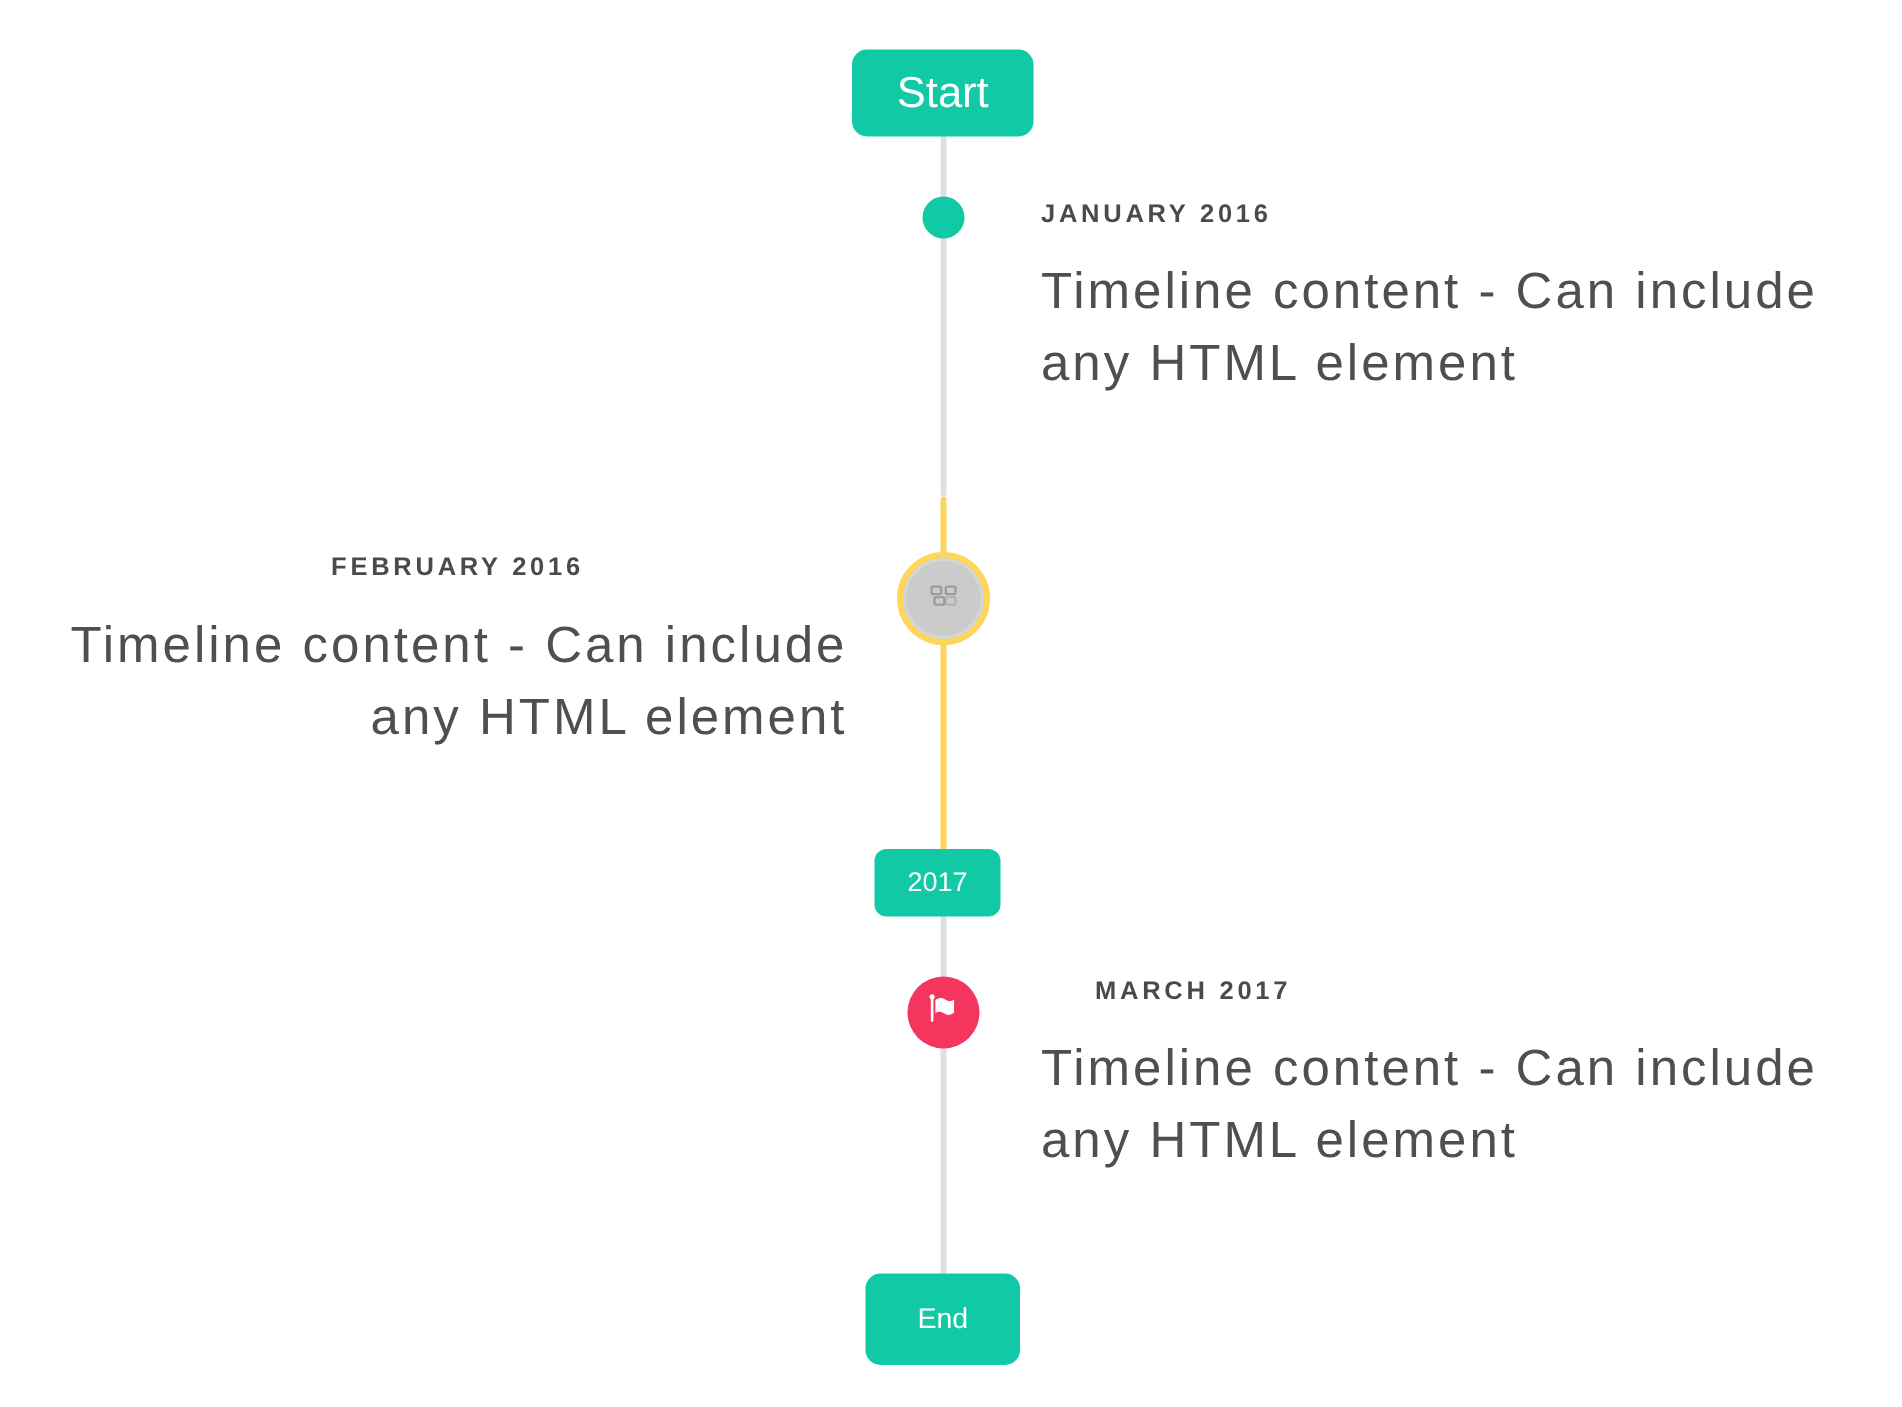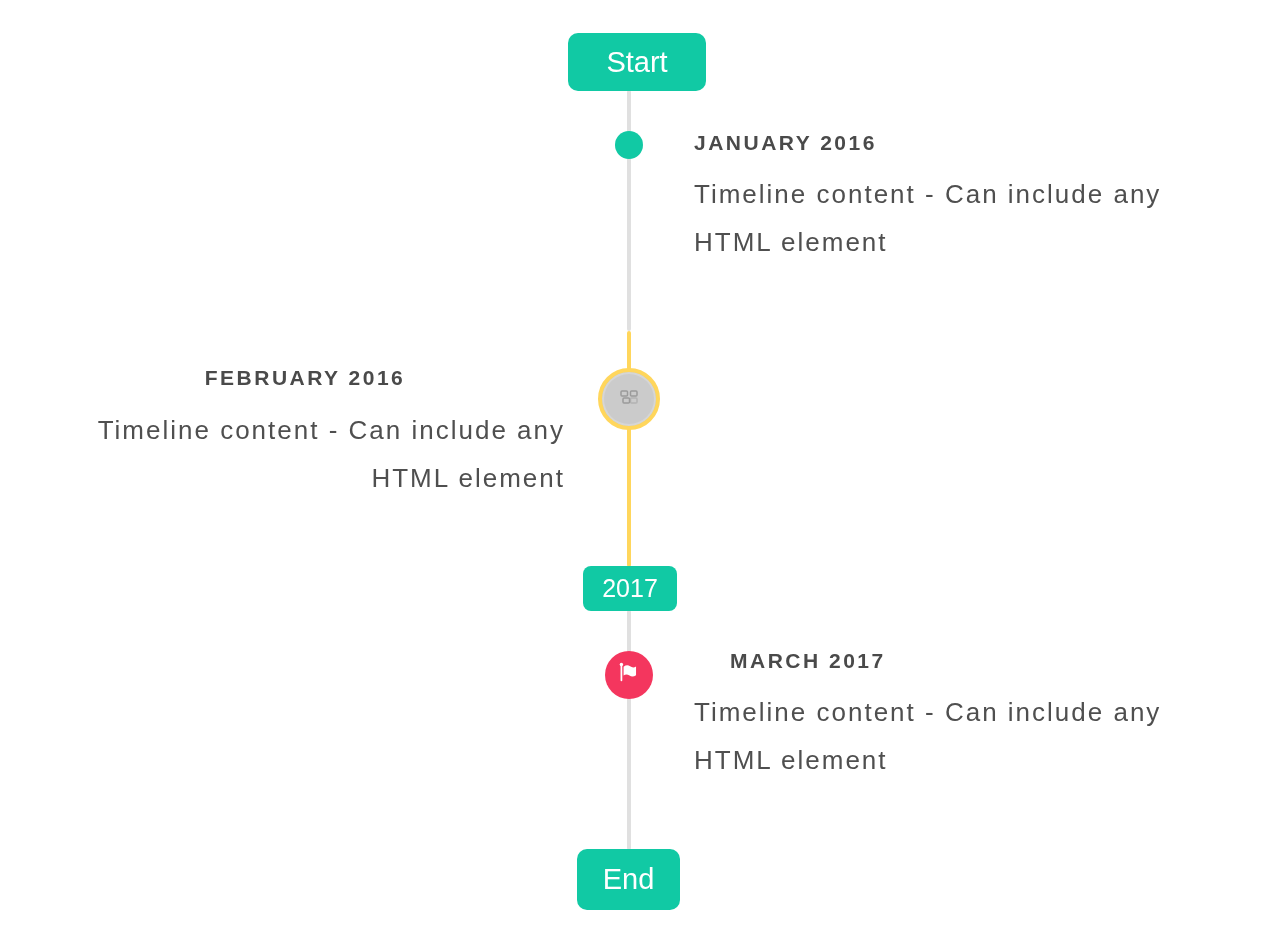--- a/index.html
+++ b/index.html
@@ -27,23 +27,23 @@
   .badge {
     position: absolute;
     background: #11c9a4;
     color: #ffffff;
     display: flex;
     align-items: center;
     justify-content: center;
     box-sizing: border-box;
     user-select: none;
   }
-  .badge.start { left: 568px; top: 33px;  width: 138px; height: 58px; border-radius: 10px; font-size: 29px; }
-  .badge.year  { left: 583px; top: 566px; width: 94px;  height: 45px; border-radius: 8px;  font-size: 25px; }
-  .badge.end   { left: 577px; top: 849px; width: 103px; height: 61px; border-radius: 10px; font-size: 29px; }
+  .badge.start { left: 568px; top: 33px;  width: 121px; height: 58px; border-radius: 10px; font-size: 29px; }
+  .badge.year  { left: 583px; top: 566px; width: 84px;  height: 45px; border-radius: 8px;  font-size: 18px; }
+  .badge.end   { left: 577px; top: 849px; width: 103px; height: 61px; border-radius: 10px; font-size: 19px; }
 
   
   .marker-dot {
     position: absolute;
     left: 615px; top: 131px;
     width: 28px; height: 28px;
     border-radius: 50%;
     background: #11c9a4;
   }
   .marker-image {
@@ -66,31 +66,31 @@
     border-radius: 50%;
     background: #f4365e;
     display: flex;
     align-items: center;
     justify-content: center;
   }
 
   
   .entry-heading {
     position: absolute;
-    font-size: 21px;
+    font-size: 17px;
     font-weight: 700;
     letter-spacing: 2.5px;
     color: #4a4a4a;
     line-height: 20px;
     white-space: nowrap;
   }
   .entry-body {
     position: absolute;
     width: 520px;
-    font-size: 26px;
+    font-size: 34px;
     line-height: 48px;
     letter-spacing: 2px;
     color: #4f4f4f;
   }
   .heading-jan { left: 694px; top: 133px; }
   .body-jan    { left: 694px; top: 170px; }
   .heading-feb { left: 45px;  top: 368px; width: 520px; text-align: center; }
   .body-feb    { left: 45px;  top: 406px; text-align: right; }
   .heading-mar { left: 730px; top: 651px; }
   .body-mar    { left: 694px; top: 688px; }

